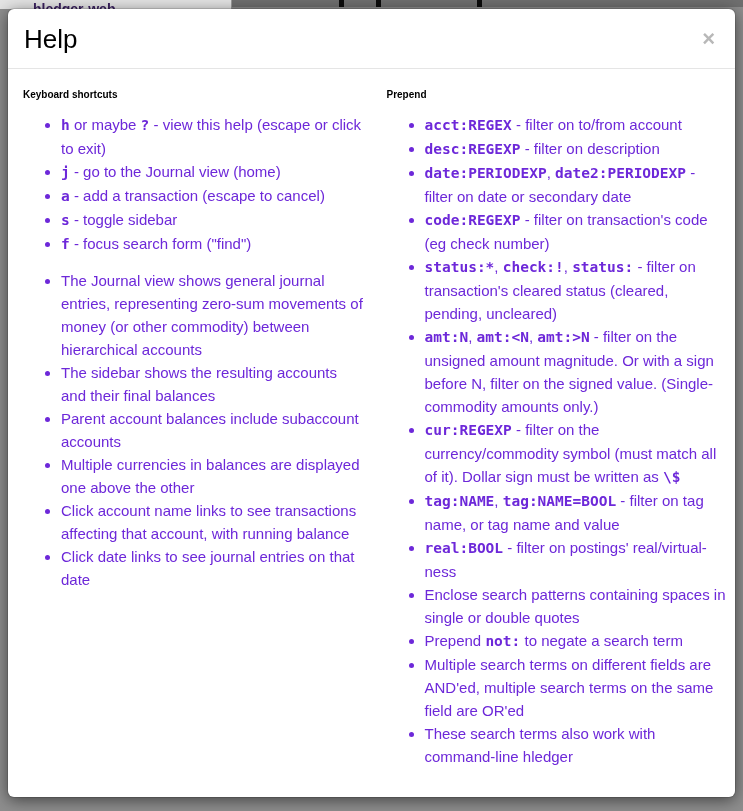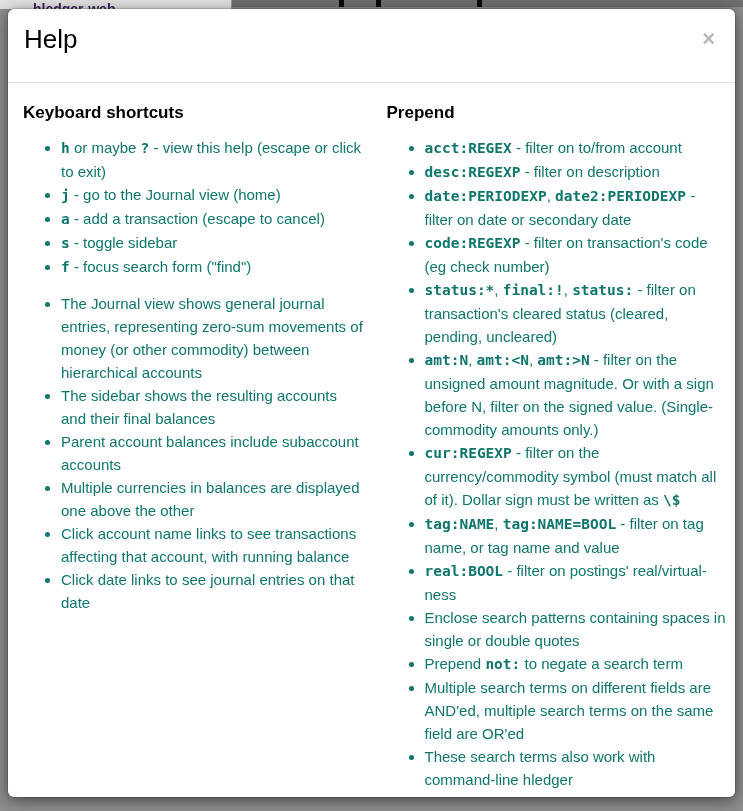--- a/index.html
+++ b/index.html
@@ -38,21 +38,21 @@
   .modal {
     position: absolute; left: 8px; top: 9px;
     width: 727px; height: 788px;
     background: #ffffff;
     border-radius: 6px;
     box-shadow: 0 3px 16px rgba(0,0,0,0.55), 0 0 0 1px rgba(0,0,0,0.12);
     box-sizing: border-box;
   }
   .modal-header {
     position: relative;
-    padding: 13px 16px 26px;
+    padding: 13px 16px 12px;
     border-bottom: 1px solid #e5e5e5;
   }
   .modal-title {
     margin: 0;
     font-size: 26px;
     font-weight: 400;
     line-height: 34px;
     color: #000;
   }
   .close-btn {
@@ -68,34 +68,34 @@
     padding: 0;
     height: 717px;
     overflow: hidden;
   }
   .col {
     width: 50%;
     box-sizing: border-box;
     padding: 0 8px 0 15px;
   }
   .section-heading {
-    font-size: 17px;
+    font-size: 10px;
     font-weight: 700;
     color: #000;
     margin: 20px 0 13px;
   }
   ul.help-list {
     margin: 0 0 13px;
     padding: 0 0 0 38px;
     list-style: disc;
   }
   ul.help-list li {
     font-size: 15px;
     line-height: 23px;
-    color: #0f766e;
+    color: #6d28d9;
   }
   .code {
     font-family: "DejaVu Sans Mono", monospace;
     font-weight: 700;
     font-size: 14.5px;
   }
 </style>
 </head>
 <body>
 
@@ -134,21 +134,21 @@
           <li><span>Click date links to see journal entries on that date</span></li>
         </ul>
     </div>
     <div class="col">
       <h4 class="section-heading">Prepend</h4>
       <ul class="help-list">
           <li><span class="code">acct:REGEX</span><span> - filter on to/from account</span></li>
           <li><span class="code">desc:REGEXP</span><span> - filter on description</span></li>
           <li><span class="code">date:PERIODEXP</span><span>, </span><span class="code">date2:PERIODEXP</span><span> - filter on date or secondary date</span></li>
           <li><span class="code">code:REGEXP</span><span> - filter on transaction's code (eg check number)</span></li>
-          <li><span class="code">status:*</span><span>, </span><span class="code">final:!</span><span>, </span><span class="code">status:</span><span> - filter on transaction's cleared status (cleared, pending, uncleared)</span></li>
+          <li><span class="code">status:*</span><span>, </span><span class="code">check:!</span><span>, </span><span class="code">status:</span><span> - filter on transaction's cleared status (cleared, pending, uncleared)</span></li>
           <li><span class="code">amt:N</span><span>, </span><span class="code">amt:&lt;N</span><span>, </span><span class="code">amt:&gt;N</span><span> - filter on the unsigned amount magnitude. Or with a sign before N, filter on the signed value. (Single-commodity amounts only.)</span></li>
           <li><span class="code">cur:REGEXP</span><span> - filter on the currency/commodity symbol (must match all of it). Dollar sign must be written as </span><span class="code">\$</span></li>
           <li><span class="code">tag:NAME</span><span>, </span><span class="code">tag:NAME=BOOL</span><span> - filter on tag name, or tag name and value</span></li>
           <li><span class="code">real:BOOL</span><span> - filter on postings' real/virtual-ness</span></li>
           <li><span>Enclose search patterns containing spaces in single or double quotes</span></li>
           <li><span>Prepend </span><span class="code">not:</span><span> to negate a search term</span></li>
           <li><span>Multiple search terms on different fields are AND'ed, multiple search terms on the same field are OR'ed</span></li>
           <li><span>These search terms also work with command-line hledger</span></li>
         </ul>
     </div>

